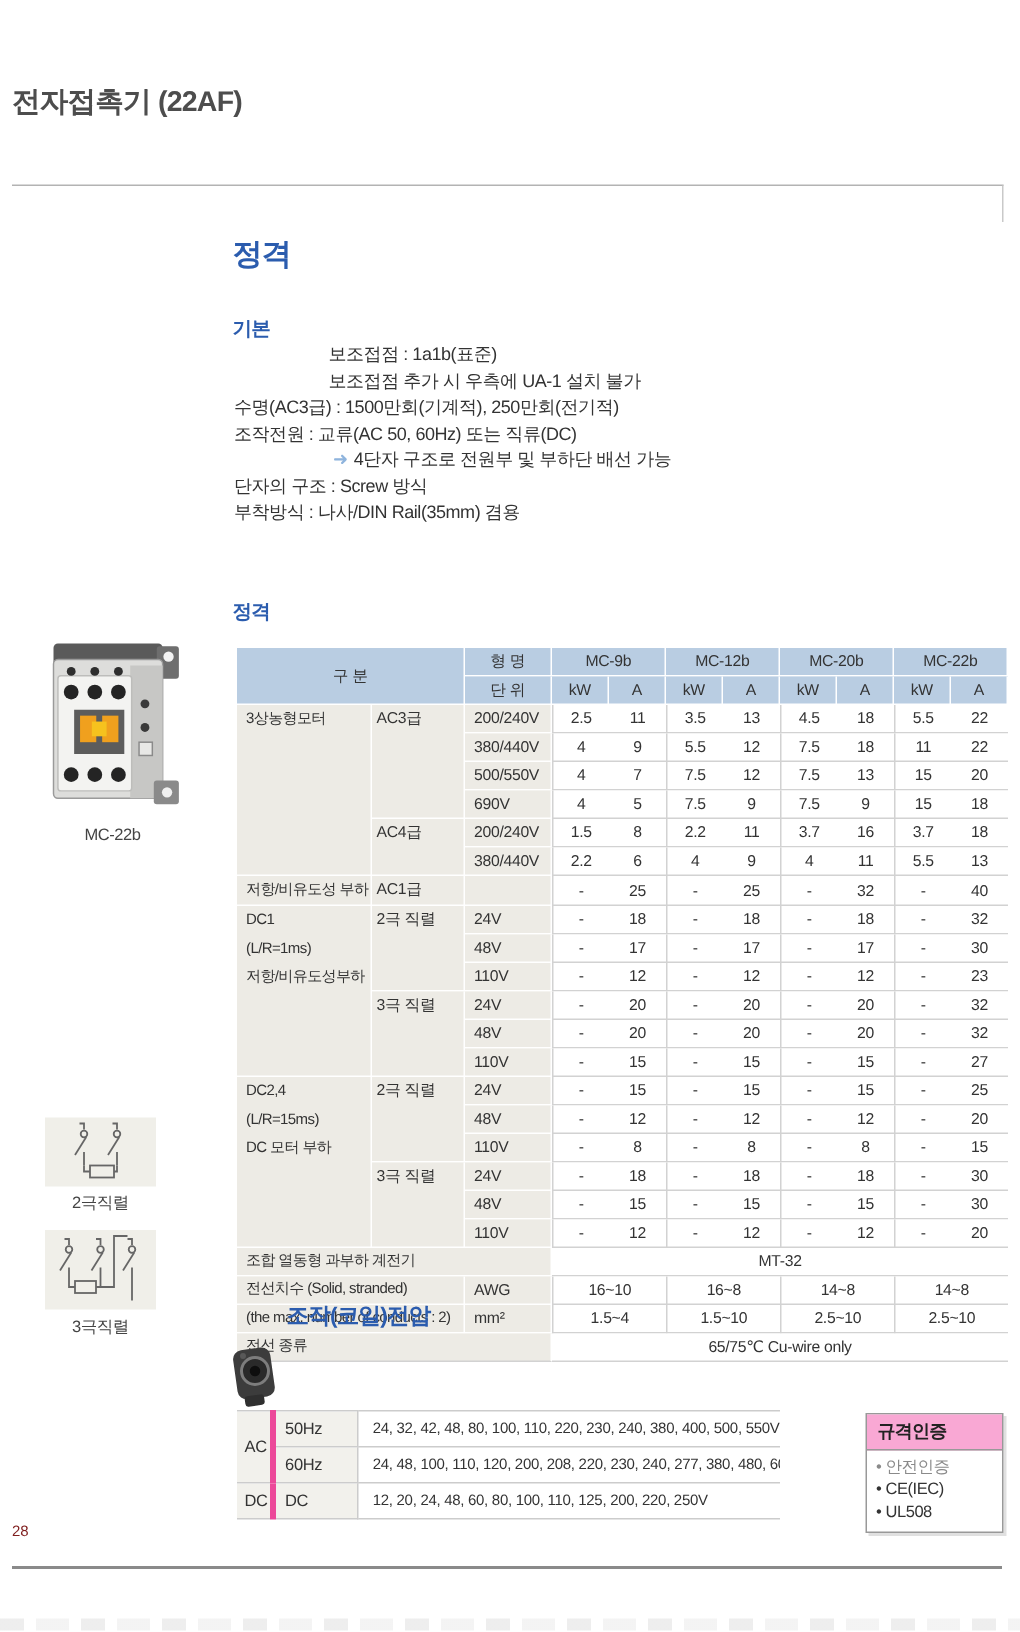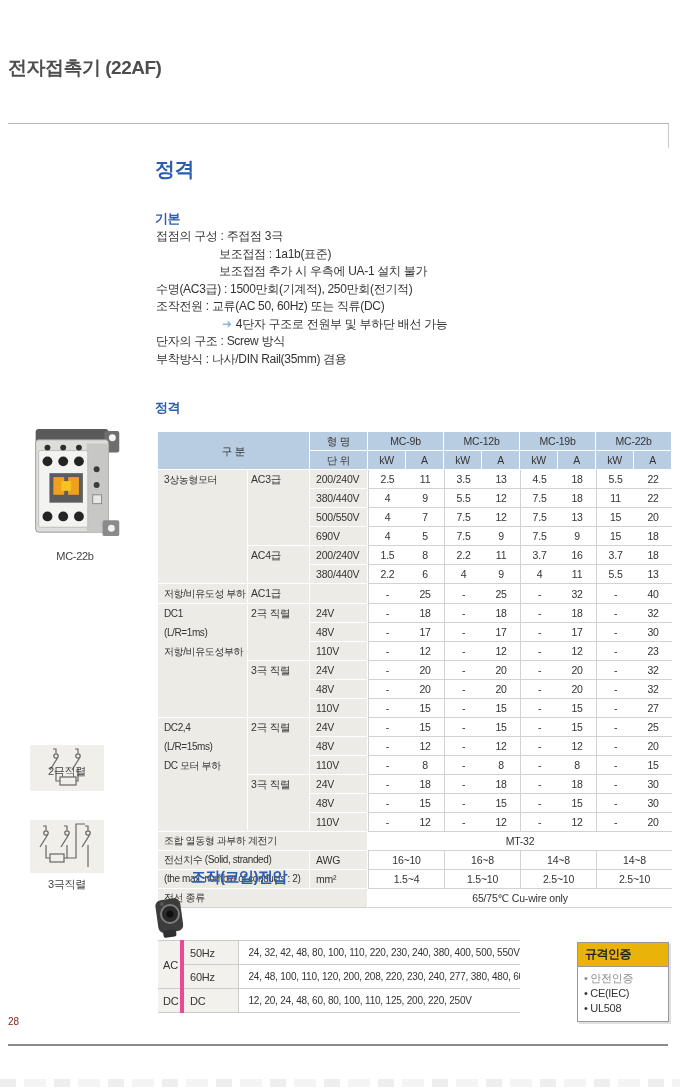--- a/index.html
+++ b/index.html
@@ -39,37 +39,37 @@
   .ratings-table td.val.gl{border-left:1px solid #d2d2d2;}
   .ratings-table td.lab.bb{border-bottom:1px solid #d2d2d2;}
 
   
   .product-figure{position:absolute;left:25px;top:424px;width:100px;}
   .figure-caption{width:100%;text-align:center;font-size:11px;color:#444;margin-top:4px;letter-spacing:-0.3px;}
   .diagram{position:absolute;left:30px;width:74px;background:#f0efe9;}
   .diagram-1{top:745px;height:46px;}
   .diagram-2{top:820px;height:53px;}
   .diagram-caption{position:absolute;left:30px;width:74px;text-align:center;font-size:11px;color:#444;letter-spacing:-0.3px;}
-  .diagram-caption-1{top:764px;text-align:center;}
+  .diagram-caption-1{top:794px;text-align:center;}
   .diagram-caption-2{top:877px;}
 
   
   .coil-icon{position:absolute;left:152px;top:897px;}
   .coil-title{position:absolute;left:191px;top:868px;font-size:15px;font-weight:bold;color:#2b5cae;letter-spacing:-0.5px;}
   .coil-table{position:absolute;left:158px;top:940px;width:362px;border-collapse:collapse;table-layout:fixed;
               font-size:10px;letter-spacing:-0.2px;}
   .coil-table td{height:21px;border-top:1px solid #ccc;border-bottom:1px solid #ccc;white-space:nowrap;overflow:hidden;}
   .coil-table td.ctype{background:#f2f1ec;text-align:left;padding-left:5px;border-right:4px solid #ec4899;font-size:11px;}
   .coil-table td.cfreq{background:#f2f1ec;text-align:left;padding-left:6px;border-right:1px solid #ccc;font-size:11px;}
   .coil-table td.cvals{background:#fff;text-align:left;padding-left:10px;}
 
   
   .cert-box{position:absolute;left:577px;top:942px;width:90px;background:#fff;border:1px solid #999;
             box-shadow:2px 2px 0 rgba(0,0,0,0.12);font-size:11px;}
-  .cert-header{background:#eab308;font-weight:bold;font-size:12px;color:#222;padding:3px 0 3px 7px;
+  .cert-header{background:#f9a8d4;font-weight:bold;font-size:12px;color:#222;padding:3px 0 3px 7px;
                border-bottom:1px solid #999;letter-spacing:-0.5px;}
   .cert-items{padding:4px 4px 5px 6px;}
   .cert-item{line-height:15px;letter-spacing:-0.3px;}
   .cert-item::before{content:"• ";}
   .cert-item.dim{color:#8a8a8a;}
 
   .page-number{position:absolute;left:8px;top:1016px;font-size:10px;color:#7f1d1d;}
   .footer-rule{position:absolute;left:8px;top:1044px;width:660px;border-top:2px solid #8a8a8a;}
   .ghost-strip{position:absolute;left:0;top:1079px;width:680px;height:8px;opacity:.45;
       background:repeating-linear-gradient(90deg,#d9d9d9 0 16px,#fff 16px 24px,#e6e6e6 24px 46px,#fff 46px 54px);}
@@ -79,21 +79,20 @@
 
 <div class="page">
 
   <div class="doc-title">전자접촉기 (22AF)</div>
   <div class="top-rule"></div>
 
   <div class="section-title">정격</div>
 
   <div class="sub-heading basic-heading">기본</div>
   <div class="basic-lines">
-      <div class="basic-line "><span>접점의 구성 : 주접점 3극</span></div>
       <div class="basic-line indent"><span>보조접점 : 1a1b(표준)</span></div>
       <div class="basic-line indent"><span>보조접점 추가 시 우측에 UA-1 설치 불가</span></div>
       <div class="basic-line "><span>수명(AC3급) : 1500만회(기계적), 250만회(전기적)</span></div>
       <div class="basic-line "><span>조작전원 : 교류(AC 50, 60Hz) 또는 직류(DC)</span></div>
       <div class="basic-line arrow"><span class="arrow-icon">➜</span><span>4단자 구조로 전원부 및 부하단 배선 가능</span></div>
       <div class="basic-line "><span>단자의 구조 : Screw 방식</span></div>
       <div class="basic-line "><span>부착방식 : 나사/DIN Rail(35mm) 겸용</span></div>
     </div>
 
   <div class="sub-heading ratings-heading">정격</div>
@@ -185,21 +184,21 @@
         <col style="width: 38px;">
         <col style="width: 38px;">
         <col style="width: 38px;">
       </colgroup>
       <thead>
         <tr>
           <th rowspan="2" colspan="2">구 분</th>
           <th>형 명</th>
           <th colspan="2">MC-9b</th>
           <th colspan="2">MC-12b</th>
-          <th colspan="2">MC-19b</th>
+          <th colspan="2">MC-20b</th>
           <th colspan="2">MC-22b</th>
         </tr>
         <tr>
           <th>단 위</th>
           <th>kW</th>
           <th>A</th>
           <th>kW</th>
           <th>A</th>
           <th>kW</th>
           <th>A</th>

